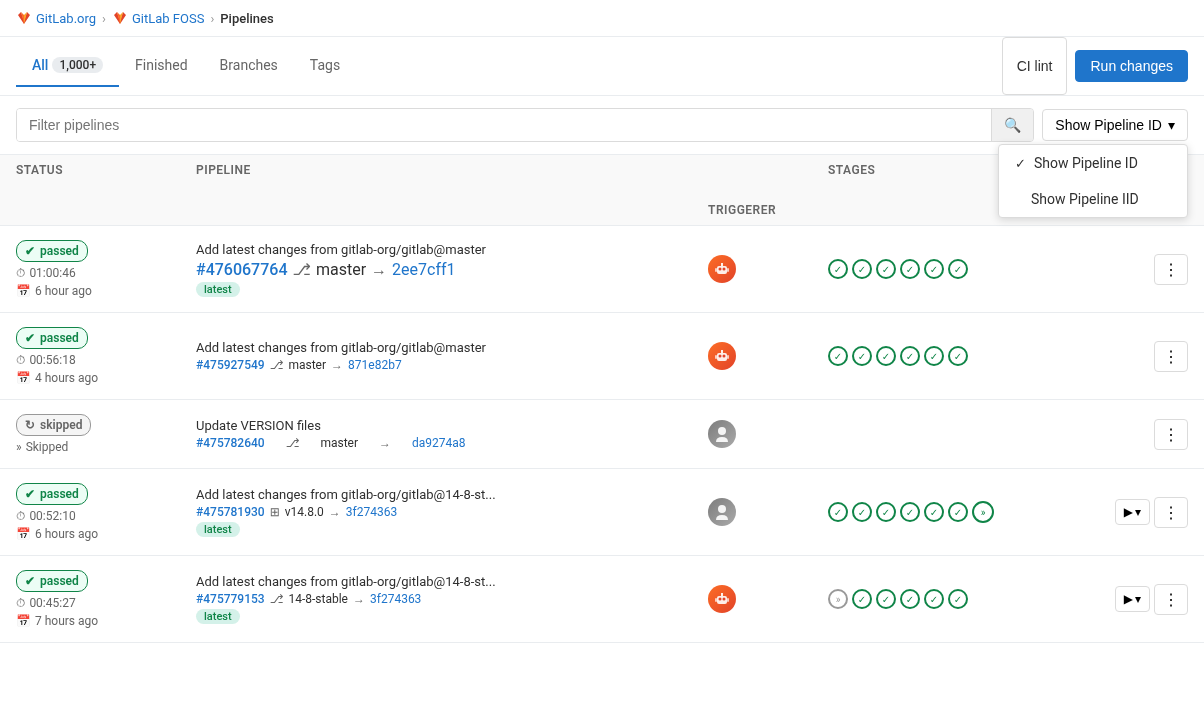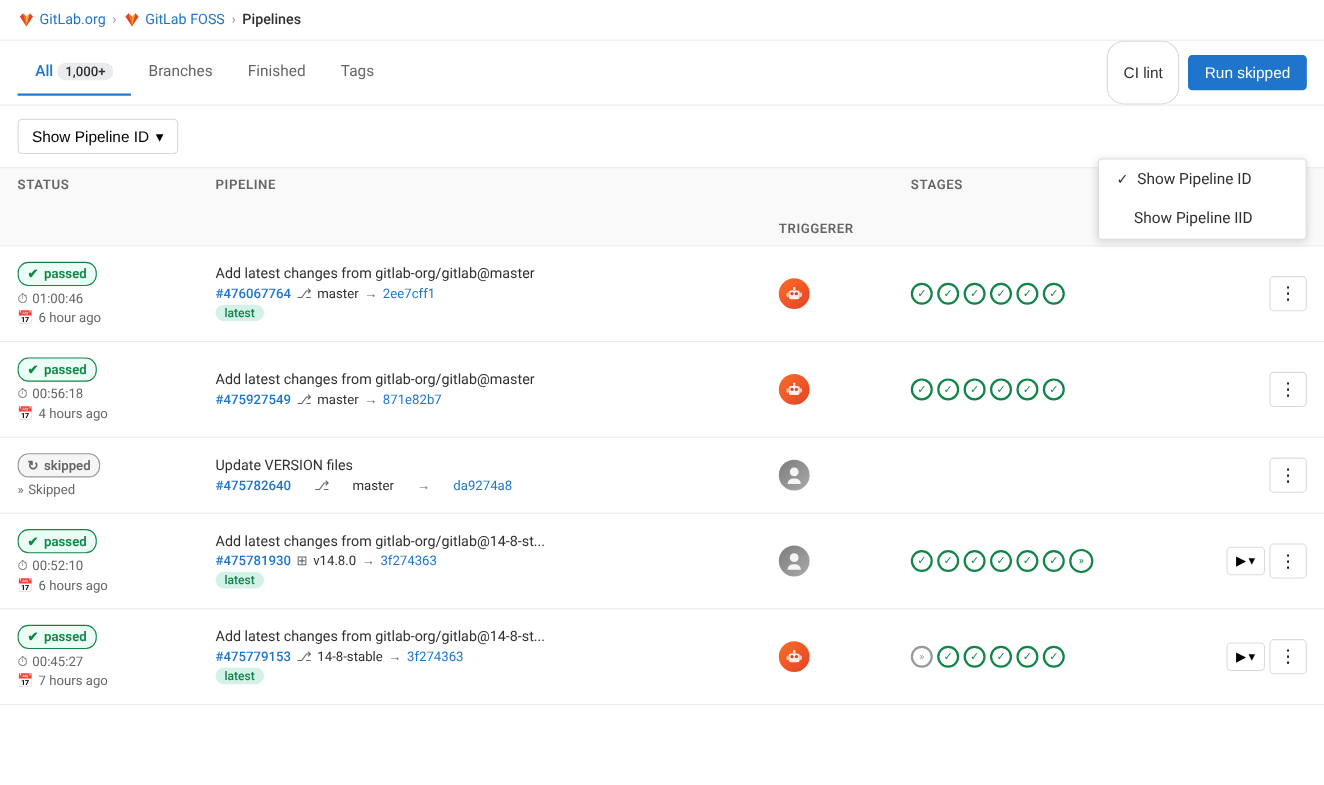--- a/index.html
+++ b/index.html
@@ -26,36 +26,42 @@
   <span style="font-size:13px;font-weight:500;">Pipelines</span>
 </div>
 
 <div style="display:flex;align-items:center;padding:0 16px;border-bottom:1px solid #e9ecef;">
   <div style="display:flex;flex:1;">
     <a href="#" style="padding:12px 16px;color:#1f75cb;border-bottom:2px solid #1f75cb;font-weight:500;text-decoration:none;font-size:14px;display:flex;align-items:center;gap:4px;">
       <span>All</span>
       <span style="background:#e9ecef;color:#303030;border-radius:10px;padding:1px 7px;font-size:12px;">1,000+</span>
     </a>
     <a href="#" style="padding:12px 16px;color:#666;border-bottom:2px solid transparent;text-decoration:none;font-size:14px;">
-      <span>Branches</span>
+      <span>Finished</span>
     </a>
     <a href="#" style="padding:12px 16px;color:#666;border-bottom:2px solid transparent;text-decoration:none;font-size:14px;">
-      <span>Finished</span>
+      <span>Branches</span>
     </a>
     <a href="#" style="padding:12px 16px;color:#666;border-bottom:2px solid transparent;text-decoration:none;font-size:14px;">
       <span>Tags</span>
     </a>
   </div>
   <div style="display:flex;gap:8px;align-items:center;">
-    <button style="padding:20px 14px;border-radius:16px;cursor:pointer;font-size:14px;background:#fff;border:1px solid #dbdbdb;color:#303030;">CI lint</button>
-    <button style="padding:7px 14px;border-radius:4px;cursor:pointer;font-size:14px;background:#1f75cb;border:1px solid #1f75cb;color:#fff;font-weight:500;">Run skipped</button>
+    <button style="padding:20px 14px;border-radius:4px;cursor:pointer;font-size:14px;background:#fff;border:1px solid #dbdbdb;color:#303030;">CI lint</button>
+    <button style="padding:7px 14px;border-radius:4px;cursor:pointer;font-size:14px;background:#1f75cb;border:1px solid #1f75cb;color:#fff;font-weight:500;">Run changes</button>
   </div>
 </div>
 
 <div style="display:flex;align-items:center;padding:12px 16px;gap:8px;position:relative;">
+  <div style="flex:1;display:flex;align-items:center;border:1px solid #dbdbdb;border-radius:4px;overflow:hidden;">
+    <input type="text" style="flex: 1 1 0%; padding: 8px 12px; border: none; outline: none; font-size: 14px; color: rgb(48, 48, 48);" placeholder="Filter pipelines">
+    <button style="padding:8px 12px;background:#f0f0f0;border:none;border-left:1px solid #dbdbdb;cursor:pointer;">
+      <span style="font-size:14px;">🔍</span>
+    </button>
+  </div>
   <button style="display:flex;align-items:center;gap:6px;padding:7px 12px;border:1px solid #dbdbdb;border-radius:4px;background:#fff;cursor:pointer;white-space:nowrap;font-size:14px;">
     <span>Show Pipeline ID</span>
     <span>▾</span>
   </button>
 
   <div style="position:absolute;right:16px;top:48px;background:#fff;border:1px solid #dbdbdb;border-radius:4px;box-shadow:0 2px 8px rgba(0,0,0,0.15);z-index:100;min-width:190px;">
     <div style="display:flex;align-items:center;gap:8px;padding:10px 16px;cursor:pointer;font-size:14px;color:#303030;">
       <span style="color:#303030;font-size:13px;">✓</span>
       <span>Show Pipeline ID</span>
     </div>
@@ -83,21 +89,21 @@
       <span>⏱</span>
       <span>01:00:46</span>
     </div>
     <div style="display:flex;align-items:center;gap:4px;font-size:12px;color:#666;">
       <span>📅</span>
       <span>6 hour ago</span>
     </div>
   </div>
   <div style="display:flex;flex-direction:column;gap:3px;">
     <div style="font-size:13px;color:#303030;">Add latest changes from gitlab-org/gitlab@master</div>
-    <div style="display:flex;align-items:center;gap:5px;font-size:12px;flex-wrap:wrap;">
+    <div style="display:flex;align-items:center;gap:5px;font-size:16px;flex-wrap:wrap;">
       <a href="#" style="color:#1f75cb;text-decoration:none;font-weight:500;">#476067764</a>
       <span style="color:#666;">⎇</span>
       <span style="color:#303030;">master</span>
       <span style="color:#666;">→</span>
       <a href="#" style="color:#1f75cb;text-decoration:none;">2ee7cff1</a>
     </div>
     <span style="background:#d4f1e9;color:#108548;border-radius:10px;padding:1px 8px;font-size:11px;font-weight:500;width:fit-content;">latest</span>
   </div>
   <div style="display:flex;align-items:center;">
     <div style="width:28px;height:28px;border-radius:50%;overflow:hidden;background:linear-gradient(135deg,#fc6d26,#e24329);display:flex;align-items:center;justify-content:center;">

